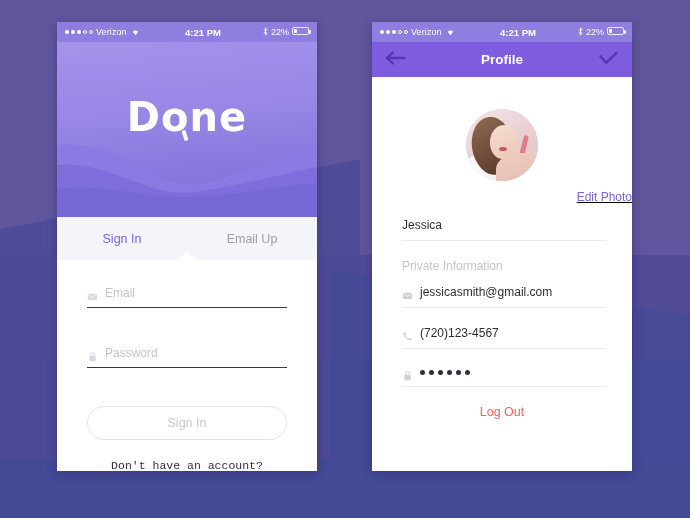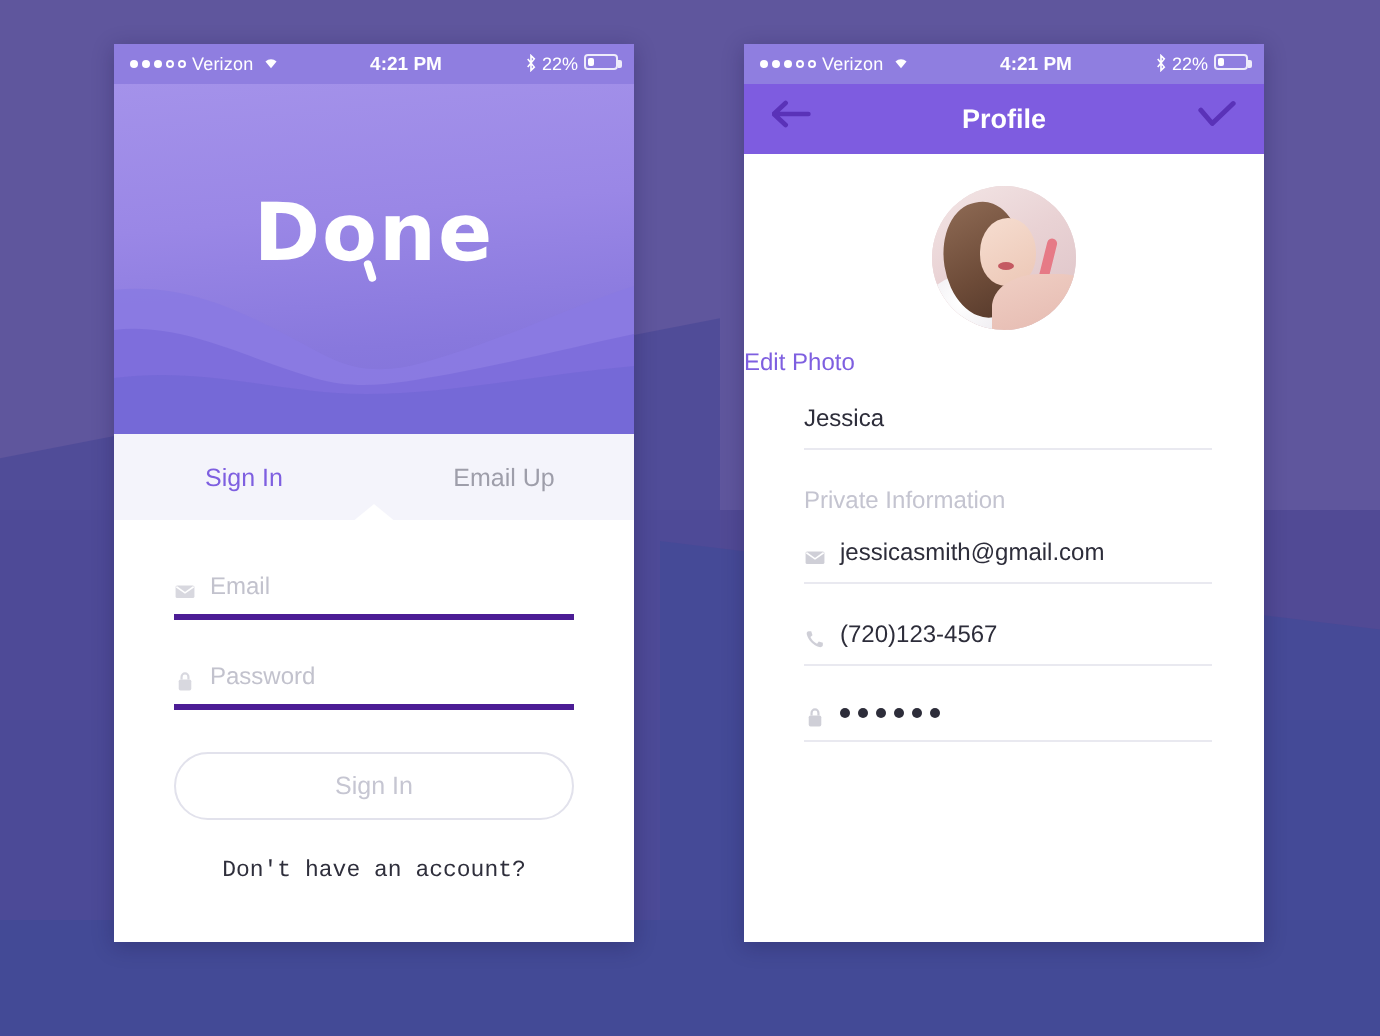--- a/index.html
+++ b/index.html
@@ -88,21 +88,21 @@
   .tab-arrow{
     position:absolute; left:50%; transform:translateX(-50%); bottom:-1px;
     width:0;height:0; border-left:11px solid transparent; border-right:11px solid transparent;
     border-bottom:9px solid #ffffff;
   }
 
   
   .form{ padding:26px 30px 0 30px; }
   .field{
     display:flex; align-items:center; gap:7px;
-    border-bottom:3px solid #4c1d95; padding-bottom:7px; margin-bottom:21px;
+    border-bottom:1px solid #4c1d95; padding-bottom:7px; margin-bottom:38px;
   }
   .field .ftxt{ font-size:12px; color:#c2c2cd; }
   .ficon{ width:11px; height:11px; display:inline-block; opacity:.55; }
 
   .btns{ padding:0 30px; margin-top:9px; }
   .btn{
     height:34px; border-radius:17px; display:flex; align-items:center;
     justify-content:center; font-size:12.5px; cursor:pointer;
   }
   .btn-signin{ background:#fff; border:1px solid #e2e2ec; color:#c6c6d2; }
@@ -114,21 +114,21 @@
     height:35px; background:#7e5ce0; display:flex; align-items:center;
     padding:16px 14px; position:relative;
   }
   .nav-title{
     position:absolute; left:0; right:0; text-align:center; color:#fff;
     font-size:13.5px; font-weight:bold;
   }
   .nav-ico{ position:relative; z-index:2; cursor:pointer; }
   .nav-ico.right{ margin-left:auto; }
 
-  .avatar-wrap{ text-align:left; padding-top:16px; }
+  .avatar-wrap{ text-align:right; padding-top:32px;text-decoration:underline; }
   .avatar{
     width:72px; height:72px; border-radius:50%; margin:0 auto; position:relative;
     overflow:hidden; background:#e8d5d8;
   }
   .av-bg{ position:absolute; inset:0; background:linear-gradient(150deg,#f3e6e6 0%,#e9d2d4 45%,#dcc2c6 100%); }
   .av-hair{
     position:absolute; left:6px; top:8px; width:40px; height:58px;
     background:linear-gradient(160deg,#8e6a54 0%,#6d4b38 60%,#54382a 100%);
     border-radius:50% 45% 40% 50%;
     transform:rotate(-9deg);
@@ -351,13 +351,14 @@
           <span></span>
           <span></span>
           <span></span>
           <span></span>
           <span></span>
       </span>
     </div>
 
   </div>
 
+  <div class="logout">Log Out</div>
 </div>
 
 </body></html>

